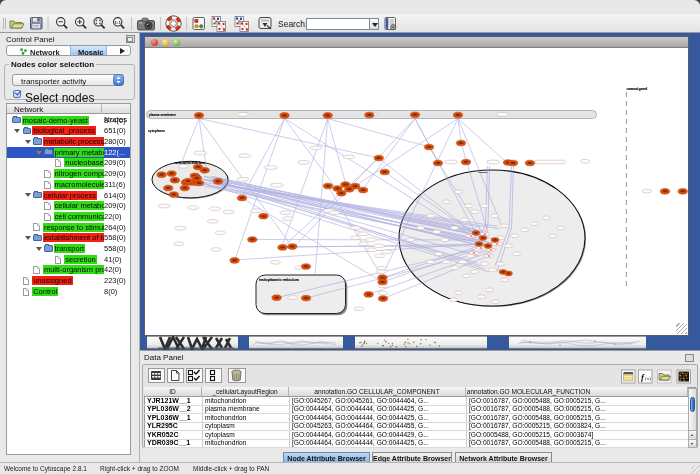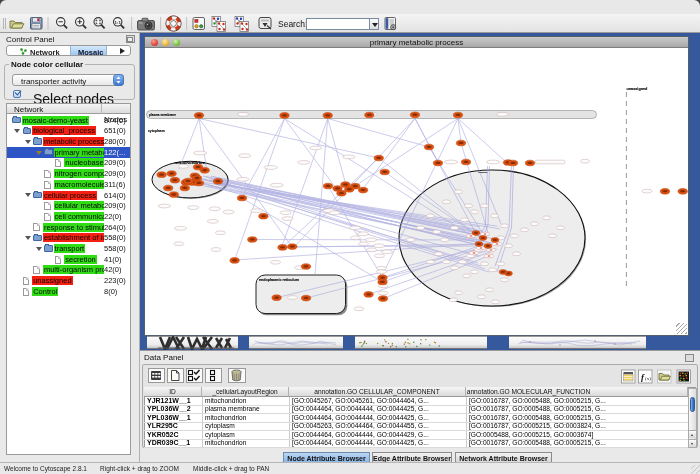--- a/index.html
+++ b/index.html
@@ -39,21 +39,21 @@
 #tabs .tm { position:absolute; left:71px; top:2px; font-size:7.5px; font-weight:bold; color:#112; }
 #tab_a { position:absolute; left:113px; top:1.5px; width:0; height:0; border:3.5px solid transparent; border-left:5px solid #222; }
 #neticon { position:absolute; left:13px; top:2px; width:7px; height:7px; }
 #gbox { position:absolute; left:4px; top:31px; width:131px; height:36px; border:1px solid #b2b2b2; border-radius:3px; }
 #gbox_l { position:absolute; left:9px; top:27px; font-size:8px; font-weight:bold; color:#111; background:#e9e9e9; padding:0 2px; }
 #combo { position:absolute; left:12px; top:41px; width:112px; height:12px; background:linear-gradient(#fff,#e8e8e8); border:1px solid #9a9a9a; border-radius:3px; }
 #combo .cv { position:absolute; left:8px; top:2px; font-size:8px; color:#111; }
 #combo .sp { position:absolute; right:-1px; top:-1px; width:11px; height:12px; }
 #chk { position:absolute; left:13px; top:57px; width:8px; height:8px; background:linear-gradient(#e8f2fc,#b8d4f0); border:1px solid #4a7ab8; border-radius:2px; }
 #chk:after { content:""; position:absolute; left:1px; top:-1.5px; width:4.5px; height:3px; border-left:1.6px solid #2a5aa0; border-bottom:1.6px solid #2a5aa0; transform:rotate(-48deg); }
-#chk_l { position:absolute; left:33px; top:57.5px; font-size:14px; color:#111; }
+#chk_l { position:absolute; left:25px; top:57.5px; font-size:12px; color:#111; }
 
 #tree { position:absolute; left:6px; top:70px; width:125px; height:352px; background:#fff; border:1px solid #9a9a9a; overflow:hidden; }
 #tree_h { position:absolute; left:0; top:0; width:100%; height:10px; background:linear-gradient(#f4f4f4,#dcdcdc); border-bottom:1px solid #9a9a9a; font-size:8px; color:#111; }
 #tree_h .c2 { position:absolute; left:97px; top:11px; }
 #tree_h .c1 { position:absolute; left:7px; top:0.5px; }
 #tree_h .dv { position:absolute; left:94px; top:0; width:1px; height:10px; background:#b8b8b8; }
 .trsel { position:absolute; left:0; width:125px; height:10.7px; background:#2e55c5; }
 .arr { position:absolute; width:0; height:0; border:3px solid transparent; border-top:4px solid #555; }
 .fold { position:absolute; width:8.5px; height:6.5px; background:#7aa0cf; border:1px solid #3f64a0; border-radius:1px; }
 .fold i { position:absolute; left:0px; top:-2px; width:4px; height:2px; background:#7aa0cf; border:1px solid #3f64a0; border-bottom:none; }
@@ -270,21 +270,20 @@
         <circle cx="276.8" cy="10.5" r="0.7" fill="#338833"></circle>
         <circle cx="219.9" cy="6.7" r="0.7" fill="#7a7a20"></circle>
         <circle cx="268.1" cy="6.9" r="0.7" fill="#7a7a20"></circle>
         <circle cx="281.0" cy="3.7" r="0.7" fill="#7a7a20"></circle>
         <circle cx="250.6" cy="10.8" r="0.7" fill="#aa3333"></circle>
         <circle cx="224.6" cy="6.5" r="0.7" fill="#888850"></circle>
       </g>
 </svg>
   <div id="iwin">
     <div id="ititle">
-      <div class="t">primary metabolic process</div>
       <div class="tl2" style="left:6px;background:radial-gradient(circle at 35% 30%,#ff9a90,#e3443a 60%,#b02a22)"></div>
       <div class="tl2" style="left:17px;background:radial-gradient(circle at 35% 30%,#ffe9a8,#efb83a 60%,#c08a20)"></div>
       <div class="tl2" style="left:28px;background:radial-gradient(circle at 35% 30%,#d2f5b0,#7ac144 60%,#55962a)"></div>
     </div>
     <div id="icanvas">
         <svg width="544" height="288" viewBox="0 0 544 288" style="position:absolute;left:0;top:0">
 <defs>
             <radialGradient id="ng" cx="50%" cy="45%" r="60%">
               <stop offset="0%" stop-color="#96300a"></stop>
               <stop offset="55%" stop-color="#dd5110"></stop>
@@ -618,21 +617,21 @@
           <circle cx="5.5" cy="2.5" r="1.3" fill="#2a9a2a"></circle>
           <circle cx="3" cy="5.5" r="1.3" fill="#2a9a2a"></circle>
           <line x1="1.5" y1="1.5" x2="3" y2="5.5" stroke="#2a9a2a" stroke-width="0.6"></line>
           <line x1="5.5" y1="2.5" x2="3" y2="5.5" stroke="#2a9a2a" stroke-width="0.6"></line>
         </svg>
       <div class="tn">Network</div>
       <div class="tm">Mosaic</div>
       <div id="tab_a"></div>
     </div>
     <div id="gbox"></div>
-    <div id="gbox_l">Node color cellular</div>
+    <div id="gbox_l">Nodes color selection</div>
     <div id="combo">
         <span class="cv">transporter activity</span>
         <svg class="sp" viewBox="0 0 11 12">
           <rect x="0.5" y="0.5" width="10" height="11" rx="3" fill="url(#spg)" stroke="#3a6ab8" stroke-width="0.8"></rect>
           <defs>
             <linearGradient id="spg" x1="0" y1="0" x2="0" y2="1">
               <stop offset="0" stop-color="#8ab9f2"></stop>
               <stop offset="1" stop-color="#3a76d0"></stop>
             </linearGradient>
           </defs>

